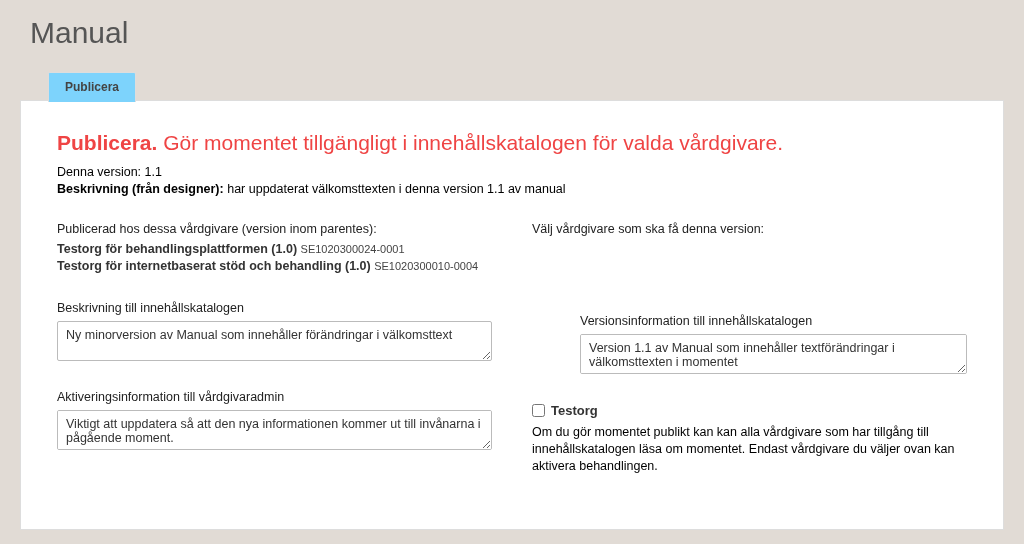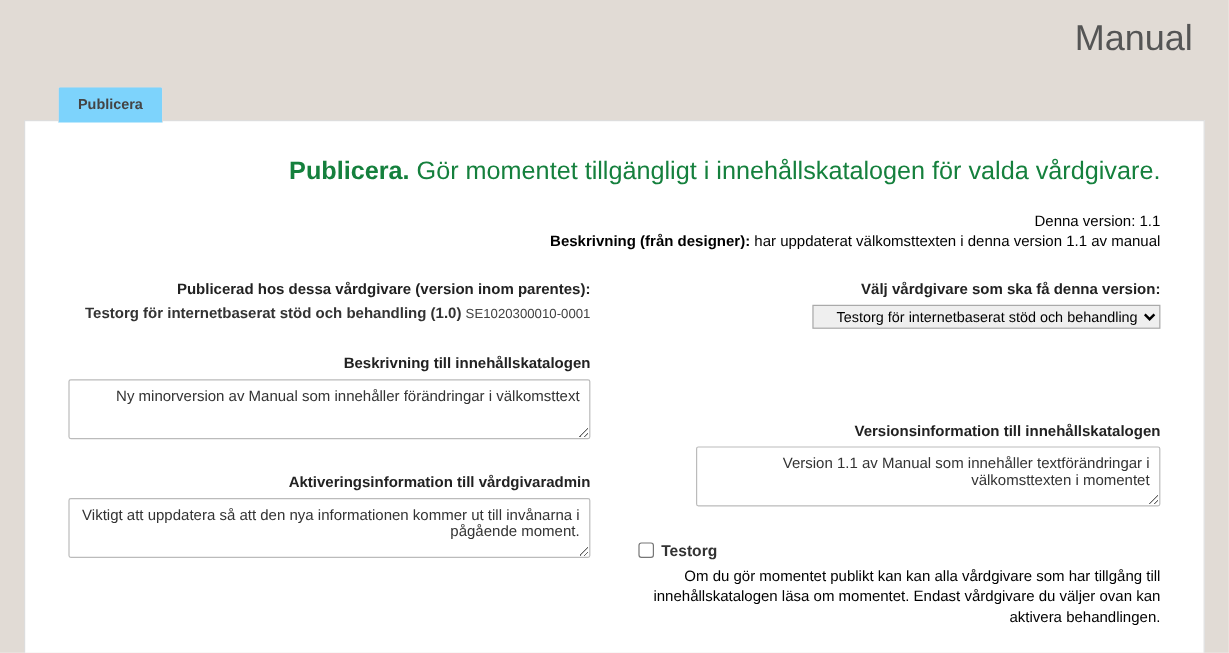--- a/index.html
+++ b/index.html
@@ -1,15 +1,15 @@
 <!DOCTYPE html>
 <html><head>
 <meta charset="utf-8">
 <style>
-  * { box-sizing: border-box; margin: 0; padding: 0; text-align: right; }
+  * { box-sizing: border-box; margin: 0; padding: 0; }
   html, body { width: 1024px; height: 544px; }
   body {
     font-family: Arial, Helvetica, sans-serif;
     background: #e1dbd5;
     color: #333;
     font-size: 13px;
   }
   .page-title {
     font-size: 30px;
     font-weight: 400;
@@ -36,54 +36,54 @@
   }
   .panel {
     background: #fff;
     border: 1px solid #ddd;
     margin-top: 28px;
     padding: 30px 36px 40px 36px;
     min-height: 430px;
   }
   .headline {
     font-size: 21px;
-    margin-bottom: 22px;
-    color: #15803d;
+    margin-bottom: 10px;
+    color: #ef4444;
   }
   .headline .lead { font-weight: bold; }
   .meta-line { font-size: 12.5px; margin-bottom: 3px; color: #000000; }
   .meta-line .label { font-weight: bold; }
   .cols {
     display: flex;
     gap: 40px;
     margin-top: 26px;
   }
   .col { flex: 1; min-width: 0; }
   .section-label {
-    font-weight: bold;
+    font-weight: normal;
     font-size: 12.5px;
     margin-bottom: 6px;
     display: block;
     color: #222;
   }
   .provider-line { font-size: 12.5px; margin-bottom: 3px; }
   .provider-line .pname { font-weight: bold; }
   .provider-line .pid { font-size: 11px; color: #444; font-weight: normal; }
   select.provider-select {
     width: 290px;
     font-size: 12px;
     padding: 1px 2px;
     border: 1px solid #aaa;
     background: #efefef;
   }
   .field-block { margin-top: 28px; }
   .field-block + .field-block { margin-top: 26px; }
   textarea {
     width: 100%;
-    height: 50px;
+    height: 40px;
     font-family: Arial, Helvetica, sans-serif;
     font-size: 12.5px;
     padding: 6px 8px;
     border: 1px solid #bbb;
     border-radius: 2px;
     resize: both;
     color: #333;
   }
   .checkbox-row {
     display: flex;
@@ -121,40 +121,41 @@
     <div class="meta-line">
       <span class="label">Beskrivning (från designer):</span>
       <span>har uppdaterat välkomsttexten i denna version 1.1 av manual</span>
     </div>
 
     <div class="cols">
 
       <div class="col">
         <span class="section-label">Publicerad hos dessa vårdgivare (version inom parentes):</span>
         <div class="provider-line">
+          <span class="pname">Testorg för behandlingsplattformen (1.0)</span>
+          <span class="pid">SE1020300024-0001</span>
+        </div>
+        <div class="provider-line">
           <span class="pname">Testorg för internetbaserat stöd och behandling (1.0)</span>
-          <span class="pid">SE1020300010-0001</span>
+          <span class="pid">SE1020300010-0004</span>
         </div>
 
         <div class="field-block" style="">
           <span class="section-label">Beskrivning till innehållskatalogen</span>
           <textarea style="">Ny minorversion av Manual som innehåller förändringar i välkomsttext</textarea>
         </div>
 
         <div class="field-block">
           <span class="section-label">Aktiveringsinformation till vårdgivaradmin</span>
           <textarea style="">Viktigt att uppdatera så att den nya informationen kommer ut till invånarna i pågående moment.</textarea>
         </div>
       </div>
 
       <div class="col">
         <span class="section-label">Välj vårdgivare som ska få denna version:</span>
-        <select class="provider-select">
-          <option>Testorg för internetbaserat stöd och behandling</option>
-        </select>
 
         <div class="field-block" style="margin-top:78px;padding-left:48px;">
           <span class="section-label">Versionsinformation till innehållskatalogen</span>
           <textarea style="">Version 1.1 av Manual som innehåller textförändringar i välkomsttexten i momentet</textarea>
         </div>
 
         <div class="field-block">
           <div class="checkbox-row">
             <input type="checkbox" style="">
             <label>Testorg</label>

